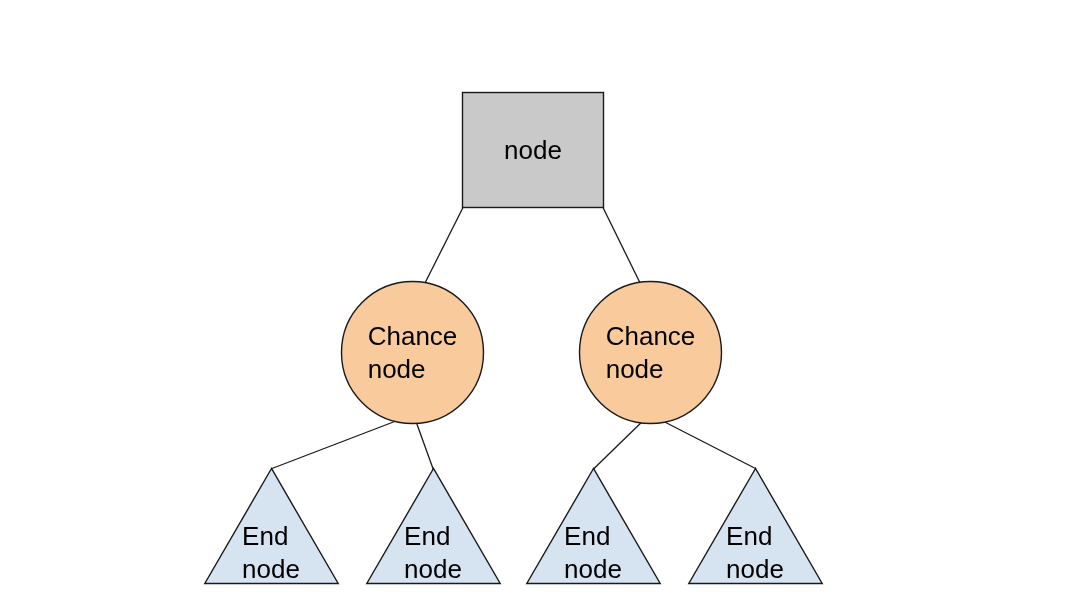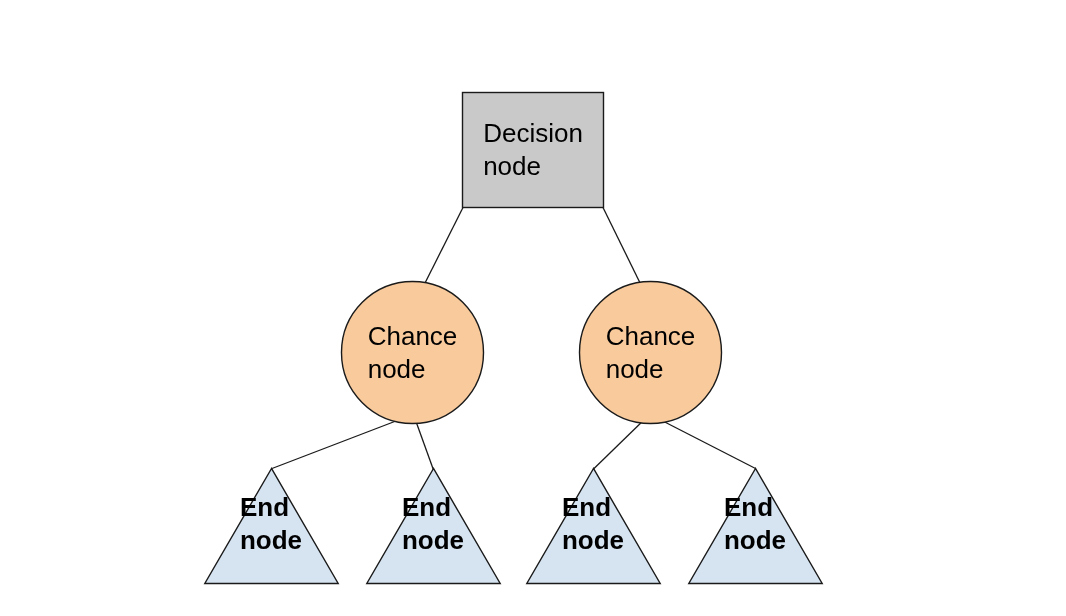--- a/index.html
+++ b/index.html
@@ -34,21 +34,21 @@
     justify-content: center;
     box-sizing: border-box;
     font-size: 26px;
     line-height: 33px;
     color: var(--text, #000);
   }
   .label .lines { text-align: left; }
   .label-decision { left: 462px; top: 92px;  width: 142px; height: 116px; }
   .label-chance-left  { left: 341px; top: 281px; width: 143px; height: 143px; }
   .label-chance-right { left: 579px; top: 281px; width: 143px; height: 143px; }
-  .label-end { top: 456px; width: 134px; height: 115px; padding-top: 20px; font-weight: bold; }
+  .label-end { top: 485px; width: 134px; height: 115px; padding-top: 20px; }
   .label-end-1 { left: 204px; }
   .label-end-2 { left: 366px; }
   .label-end-3 { left: 526px; }
   .label-end-4 { left: 688px; }
 </style>
 </head>
 <body>
 
 <div class="canvas">
 
@@ -65,21 +65,20 @@
     <circle class="shape shape-chance" cx="412.5" cy="352.5" r="71"></circle>
     <circle class="shape shape-chance" cx="650.5" cy="352.5" r="71"></circle>
     <polygon class="shape shape-end" points="271.5,468.5 204.8,583.5 338.2,583.5"></polygon>
     <polygon class="shape shape-end" points="433.5,468.5 366.8,583.5 500.2,583.5"></polygon>
     <polygon class="shape shape-end" points="593.5,468.5 526.8,583.5 660.2,583.5"></polygon>
     <polygon class="shape shape-end" points="755.5,468.5 688.8,583.5 822.2,583.5"></polygon>
   </svg>
 
   <div class="label label-decision">
     <div class="lines">
-      <div>Decision</div>
       <div>node</div>
     </div>
   </div>
 
   <div class="label label-chance-left">
     <div class="lines">
       <div>Chance</div>
       <div>node</div>
     </div>
   </div>

